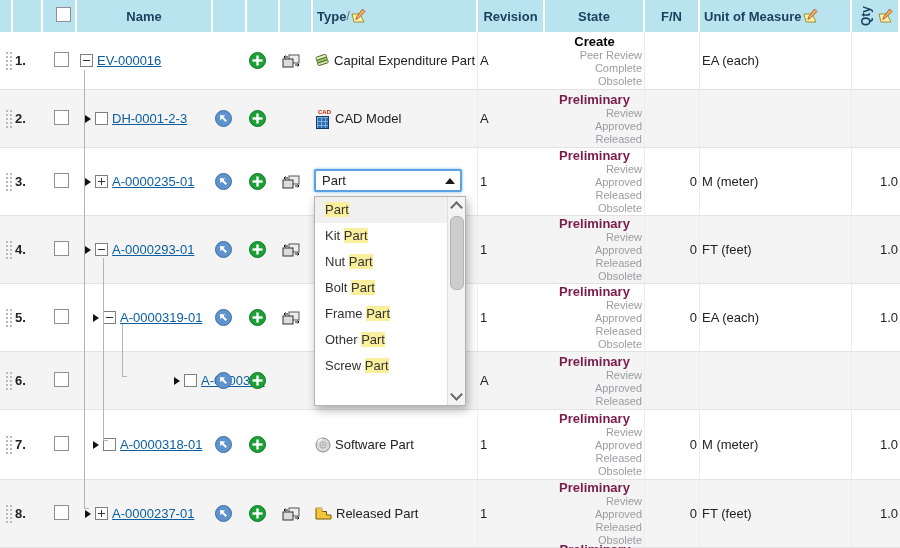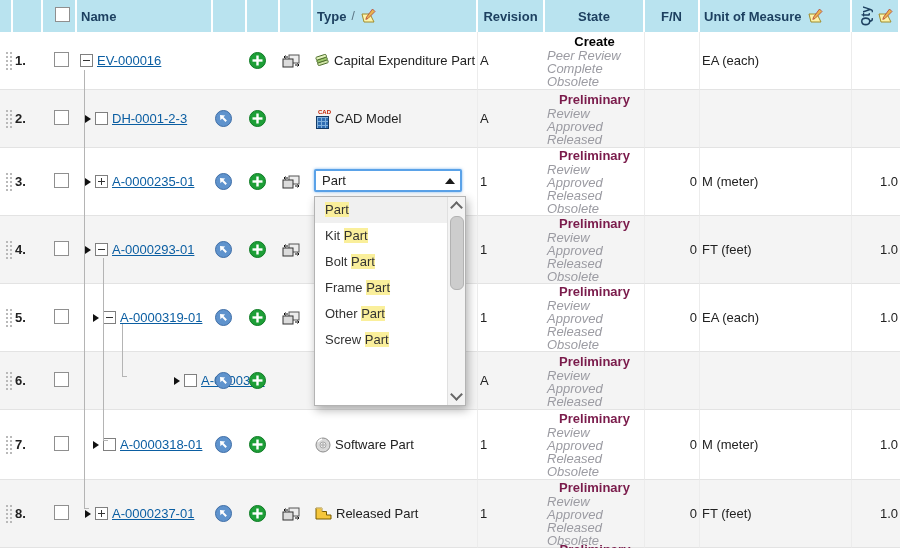--- a/index.html
+++ b/index.html
@@ -1,21 +1,21 @@
 <!DOCTYPE html>
 <html><head>
 <meta charset="utf-8">
 <style>
   html,body{margin:0;padding:0;background:#fff;}
   body{font-family:"Liberation Sans","DejaVu Sans",sans-serif;}
   #screen{position:relative;width:900px;height:548px;overflow:hidden;background:#fff;}
 
   table.grid{border-collapse:separate;border-spacing:0;table-layout:fixed;width:900px;}
   .grid th{background:#b9e3ef;color:#1d4060;font-size:13px;font-weight:bold;height:32px;
-           border-right:2px solid #fff;padding:0 4px;text-align:left;vertical-align:middle;overflow:hidden;white-space:nowrap;}
+           border-right:2px solid #fff;padding:0 4px;text-align:center;vertical-align:middle;overflow:hidden;white-space:nowrap;}
   .grid th.center{text-align:center;}
   .grid td{vertical-align:middle;padding:0 2px;font-size:13px;color:#222;overflow:visible;white-space:nowrap;}
   tr.body td{border-bottom:1px solid #e3e3e3;}
   tr.alt td{background:#f4f4f4;}
   td.vline{border-right:1px solid #ececec;}
 
   .c-num{font-size:12px;font-weight:bold;color:#333;}
   .dots{width:9px;height:20px;margin-left:3px;
         background-image:radial-gradient(#b9b9b9 1px,transparent 1.3px);
         background-size:4px 4px;}
@@ -33,28 +33,28 @@
   .typecell{display:flex;align-items:center;gap:4px;}
   .cadicon{position:relative;width:16px;height:18px;flex:0 0 auto;}
   .cadtxt{position:absolute;top:-1px;left:3px;font-size:6px;font-weight:bold;color:#c22000;letter-spacing:0;}
   .cadbox{position:absolute;left:1px;top:6px;width:11px;height:11px;background:#2f6db3;border:1px solid #123a66;
           background-image:linear-gradient(#7fb0dd 1px,transparent 1px),linear-gradient(90deg,#7fb0dd 1px,transparent 1px);
           background-size:4px 4px;}
 
   .st-main{font-weight:bold;font-size:13px;text-align:center;line-height:15px;}
   .st-main.create{color:#000;}
   .st-main.prelim{color:#7a1b4b;}
-  .st-sub{color:#9b9ba2;font-style:italic;font-size:13px;text-align:left;line-height:13px;}
+  .st-sub{color:#9b9ba2;font-size:11px;text-align:right;line-height:13px;}
 
   .c-rev{padding-left:8px;}
   .c-fn{text-align:right;padding-right:14px;}
   .c-uom{padding-left:8px;}
   .c-qty{text-align:right;padding-right:6px;}
 
-  .hflex{display:flex;align-items:center;gap:5px;}
+  .hflex{display:flex;align-items:center;}
   .slash{font-weight:normal;color:#56707f;font-size:12px;}
   .qty-rot{display:inline-block;transform:rotate(-90deg);font-size:12px;}
 
   
   .tline{position:absolute;background:#b4b4b4;pointer-events:none;z-index:4;}
 
   
   #combo{position:absolute;left:314px;top:169px;width:148px;height:23px;z-index:20;}
   #combo input{width:100%;height:100%;box-sizing:border-box;border:2px solid #5aa2e8;border-radius:2px;
                box-shadow:0 0 3px rgba(70,150,230,.7);padding:0 20px 0 6px;font-size:13px;font-family:inherit;color:#222;outline:none;}
@@ -498,20 +498,21 @@
 <div class="tline" style="left:122px;top:376px;width:5px;height:1px"></div>
 
 <div id="combo">
   <input type="text" value="Part" style="">
   <span class="combo-arrow"></span>
 </div>
 <div id="dlist">
   <ul>
     <li class="sel"><span></span><span class="hl">Part</span></li>
     <li><span>Kit </span><span class="hl">Part</span></li>
+    <li><span>Nut </span><span class="hl">Part</span></li>
     <li><span>Bolt </span><span class="hl">Part</span></li>
     <li><span>Frame </span><span class="hl">Part</span></li>
     <li><span>Other </span><span class="hl">Part</span></li>
     <li><span>Screw </span><span class="hl">Part</span></li>
   </ul>
   <div class="sbar">
     <span class="sarrow up"></span>
     <span class="sthumb"></span>
     <span class="sarrow down"></span>
   </div>

